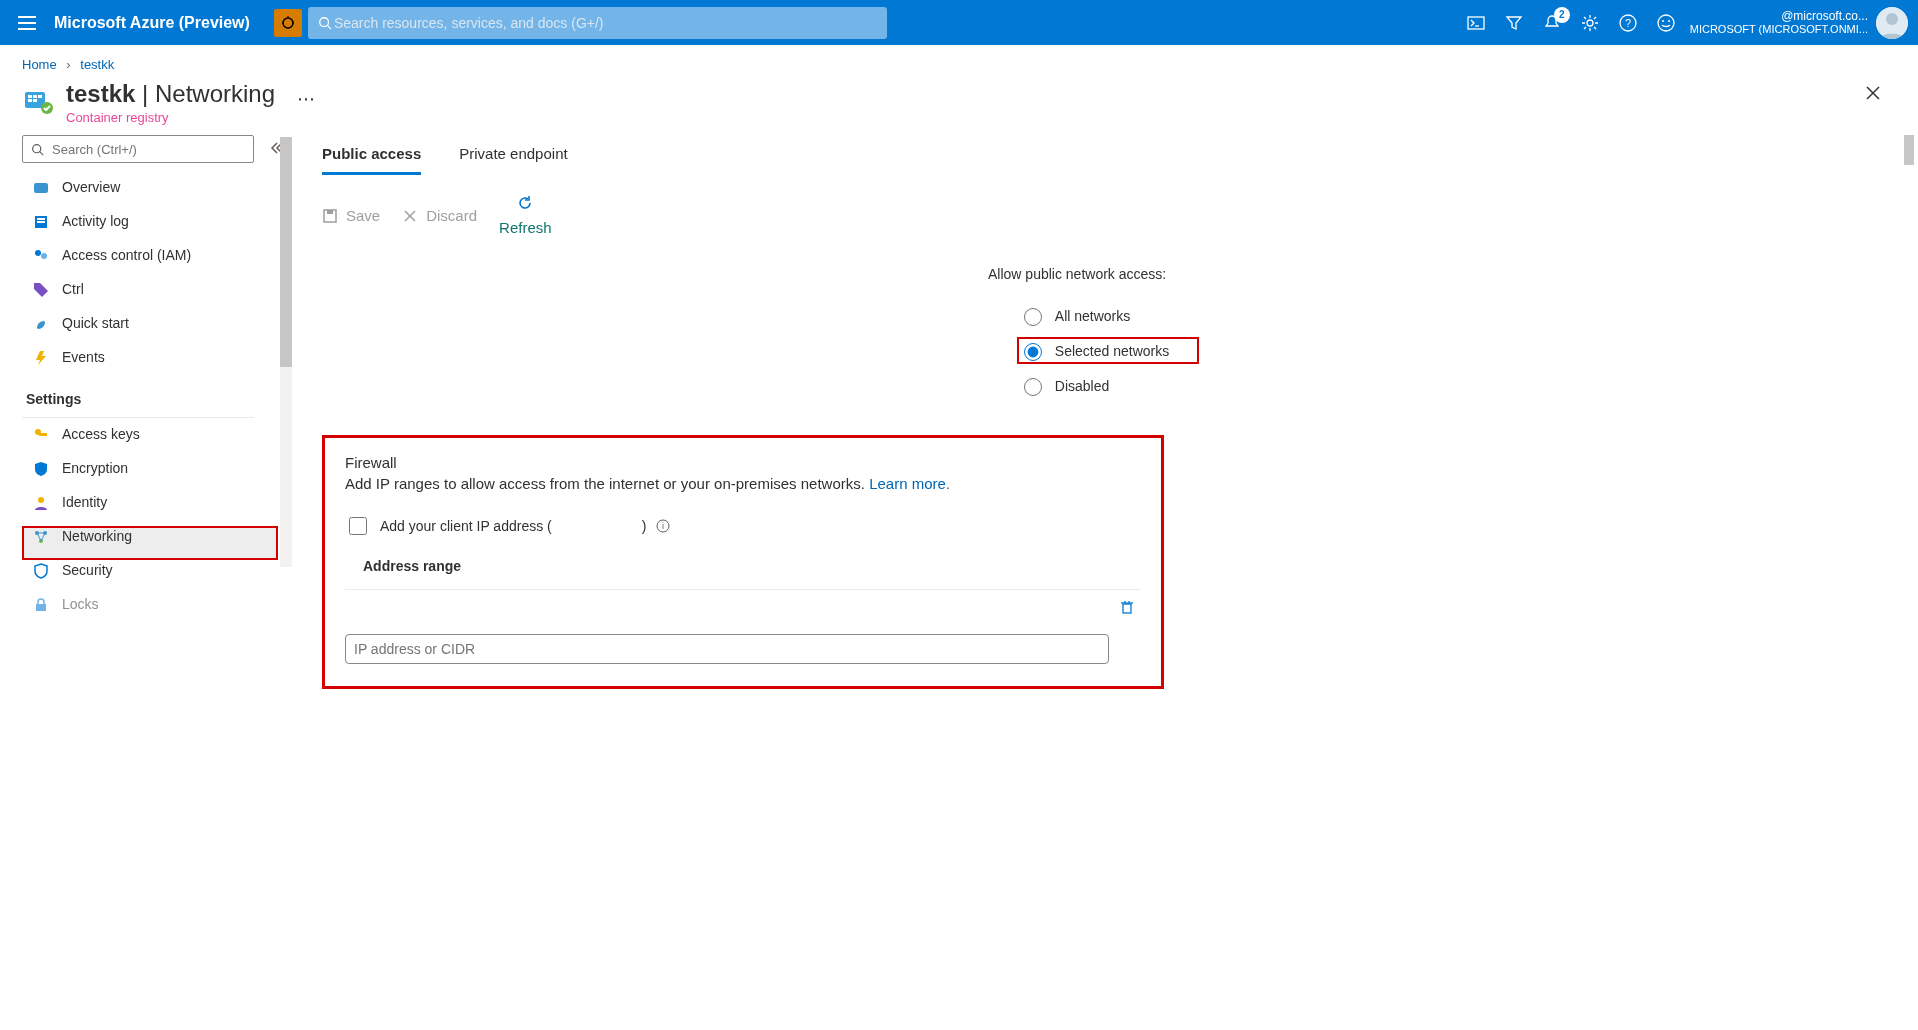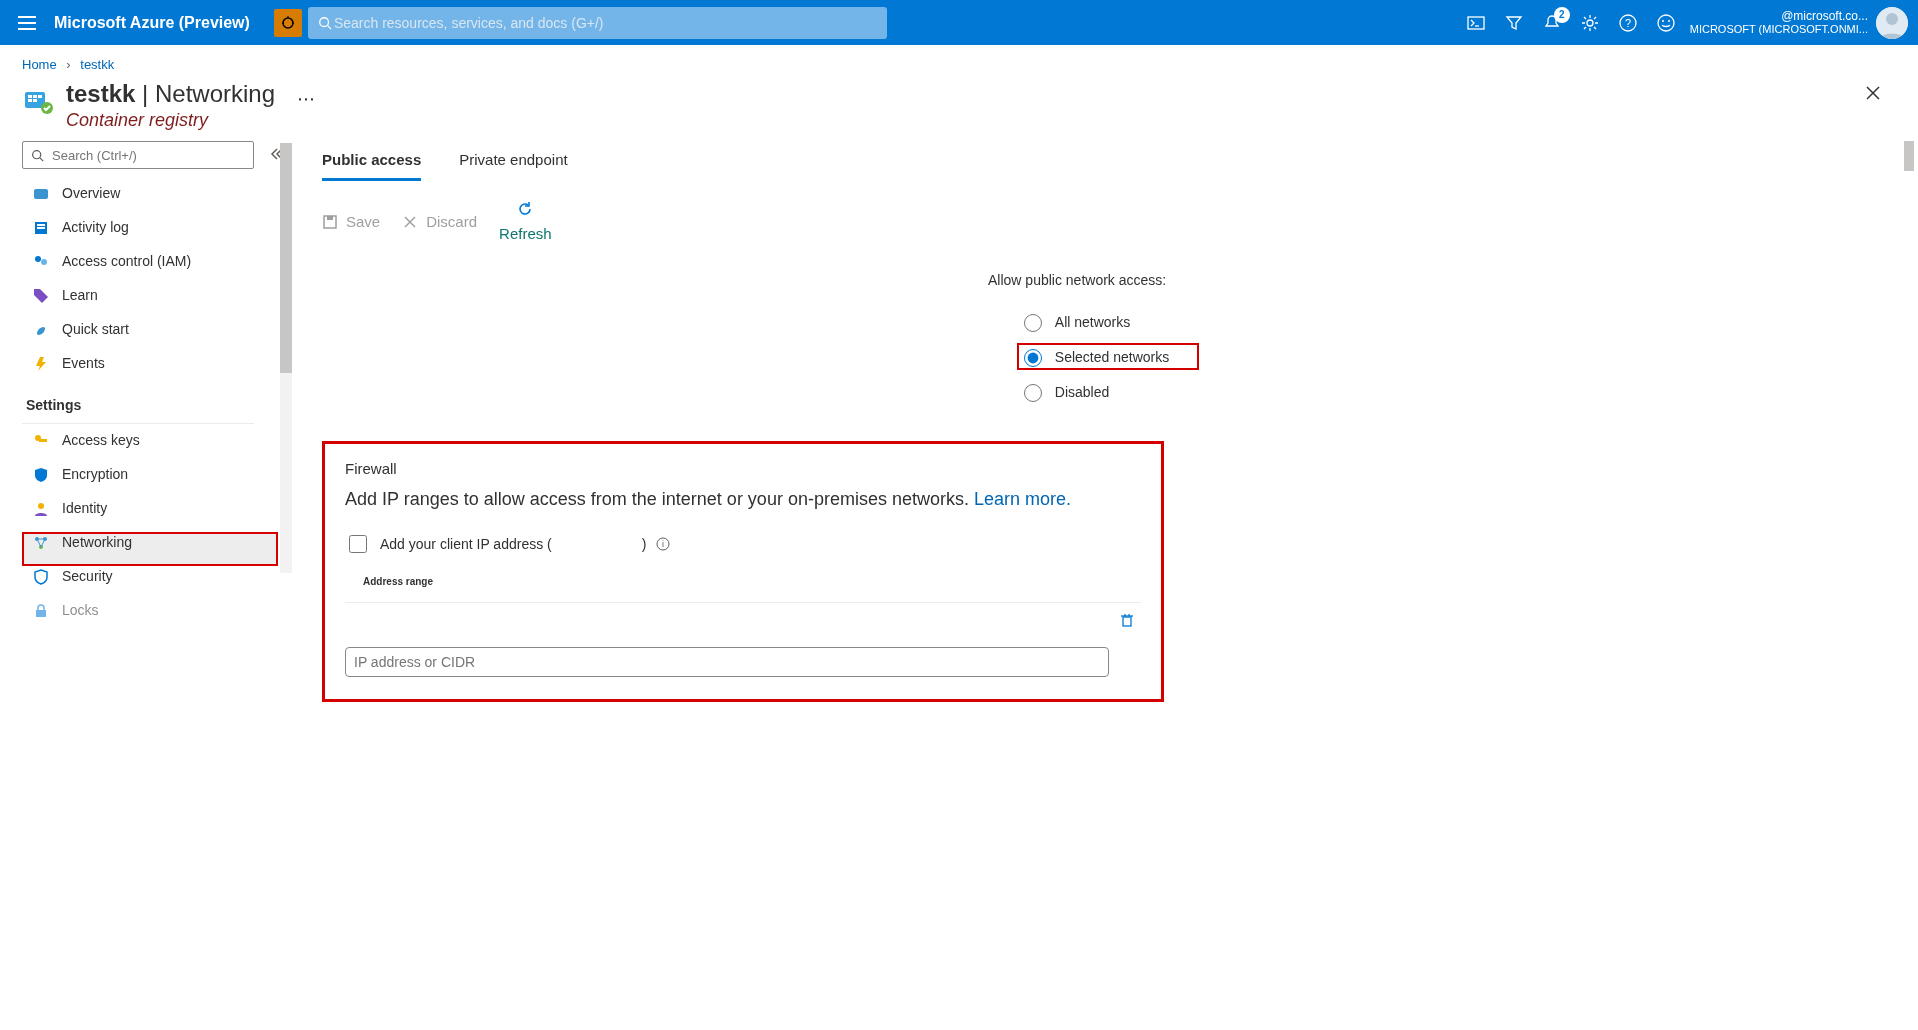--- a/index.html
+++ b/index.html
@@ -59,21 +59,21 @@
   
   .crumbs { padding:12px 22px 4px; font-size:13px; }
   .crumbs a{ color:#0066b4; text-decoration:none; cursor:pointer; }
   .crumbs .sep{ color:#666; margin:0 6px; }
 
   
   .titlebar{ display:flex; align-items:flex-start; padding:4px 22px 10px; position:relative; }
   .res-icon{ width:34px;height:34px;display:flex;align-items:center;justify-content:center;margin-right:10px;margin-top:4px; }
   .title-main{ font-size:24px; font-weight:600; }
   .title-main .light{ font-weight:400; }
-  .title-sub{ font-size:18px; color:#7f1d1d; margin-top:2px;font-style:italic; }
+  .title-sub{ font-size:13px; color:#ec4899; margin-top:2px; }
   .title-dots{ font-size:18px; color:#323130; margin-left:22px; margin-top:8px; cursor:pointer; letter-spacing:2px; }
   .close-x{ position:absolute; right:36px; top:8px; cursor:pointer; }
 
   
   .body{ display:flex; height: calc(100vh - 140px); padding:0 0 0 22px; }
 
   
   .sidebar{ width:256px; flex:none; position:relative; }
   .side-search{
     display:flex; align-items:center; gap:6px;
@@ -120,26 +120,26 @@
   .radio.hl{ border:2px solid #d40000; padding:1px 28px 1px 0; }
 
   .firewall-box{
     border:3px solid #d40000;
     margin-top:36px;
     padding:16px 20px 22px;
     width: 842px;
     max-width:100%;
   }
   .fw-title{ font-size:15px; font-weight:400; }
-  .fw-desc{ font-size:18px; margin-top:12px; }
+  .fw-desc{ font-size:15px; margin-top:4px; }
   .fw-desc a{ color:#0066b4; text-decoration:none; }
   .fw-cb{ display:flex; align-items:center; gap:10px; margin-top:22px; font-size:14px; }
   .fw-cb input{ width:18px; height:18px; }
   .info-ico{ color:#605e5c; }
-  .col-head{ font-size:10px; font-weight:600; margin:20px 0 6px 18px; }
+  .col-head{ font-size:14px; font-weight:600; margin:20px 0 6px 18px; }
   .row-line{ border-bottom:1px solid #edebe9; height:10px; }
   .row-empty{ display:flex; align-items:center; height:34px; }
   .trash{ margin-left:auto; color:#0078d4; cursor:pointer; padding-right:6px;}
   .ip-input{
     width:764px; max-width:100%; height:30px;
     border:1px solid #8a8886; border-radius:4px;
     padding:0 8px; font-size:14px; color:#605e5c;
     margin-top:10px;
   }
 
@@ -309,21 +309,21 @@
             </svg>
           </span>
         <span>Access control (IAM)</span>
       </div>
       <div class="nav-item">
         <span class="nav-ico">
             <svg width="16" height="16" viewBox="0 0 16 16">
               <path d="M1 1h6l8 8-6 6-8-8z" fill="#7b4fc4"></path>
             </svg>
           </span>
-        <span>Learn</span>
+        <span>Ctrl</span>
       </div>
       <div class="nav-item">
         <span class="nav-ico">
             <svg width="16" height="16" viewBox="0 0 16 16">
               <path d="M4 12c0-4 3-7 7-7l1 1c0 4-3 7-7 7z" fill="#3a94d0"></path>
             </svg>
           </span>
         <span>Quick start</span>
       </div>
       <div class="nav-item">

